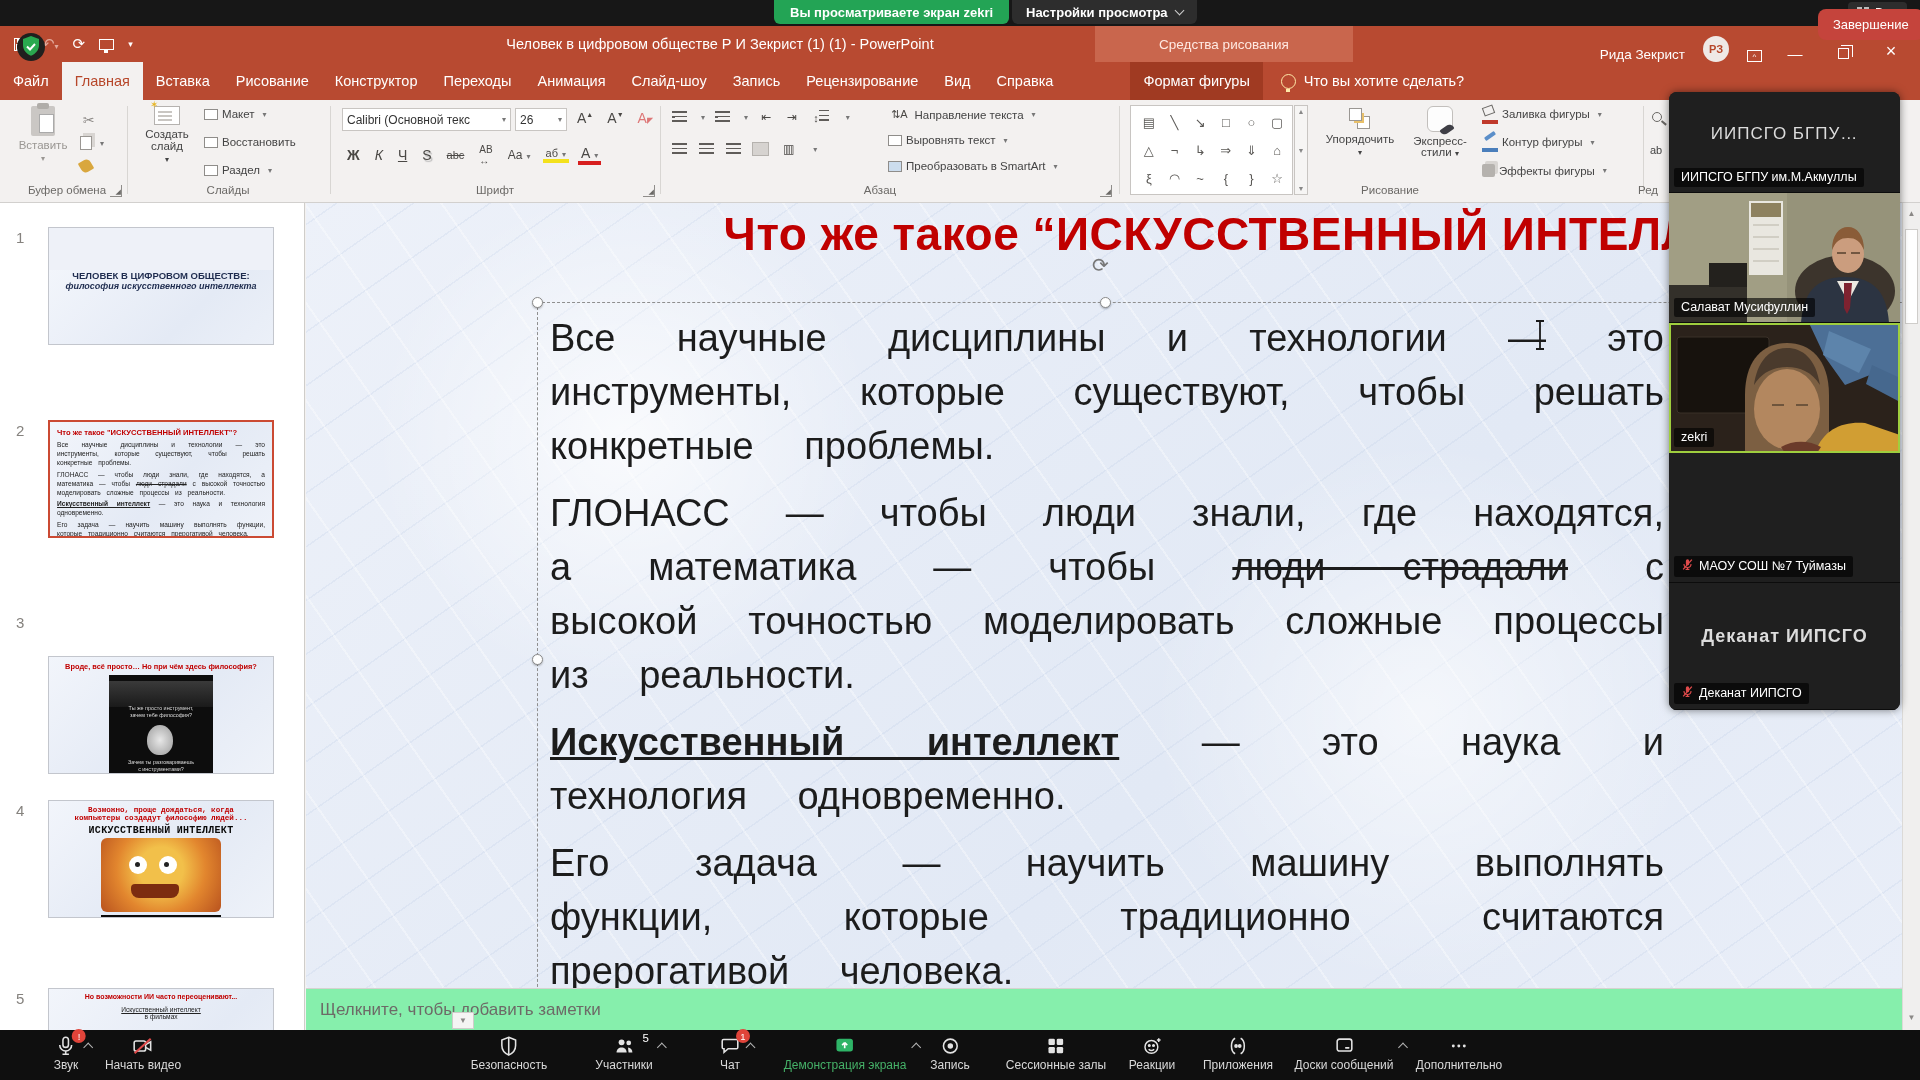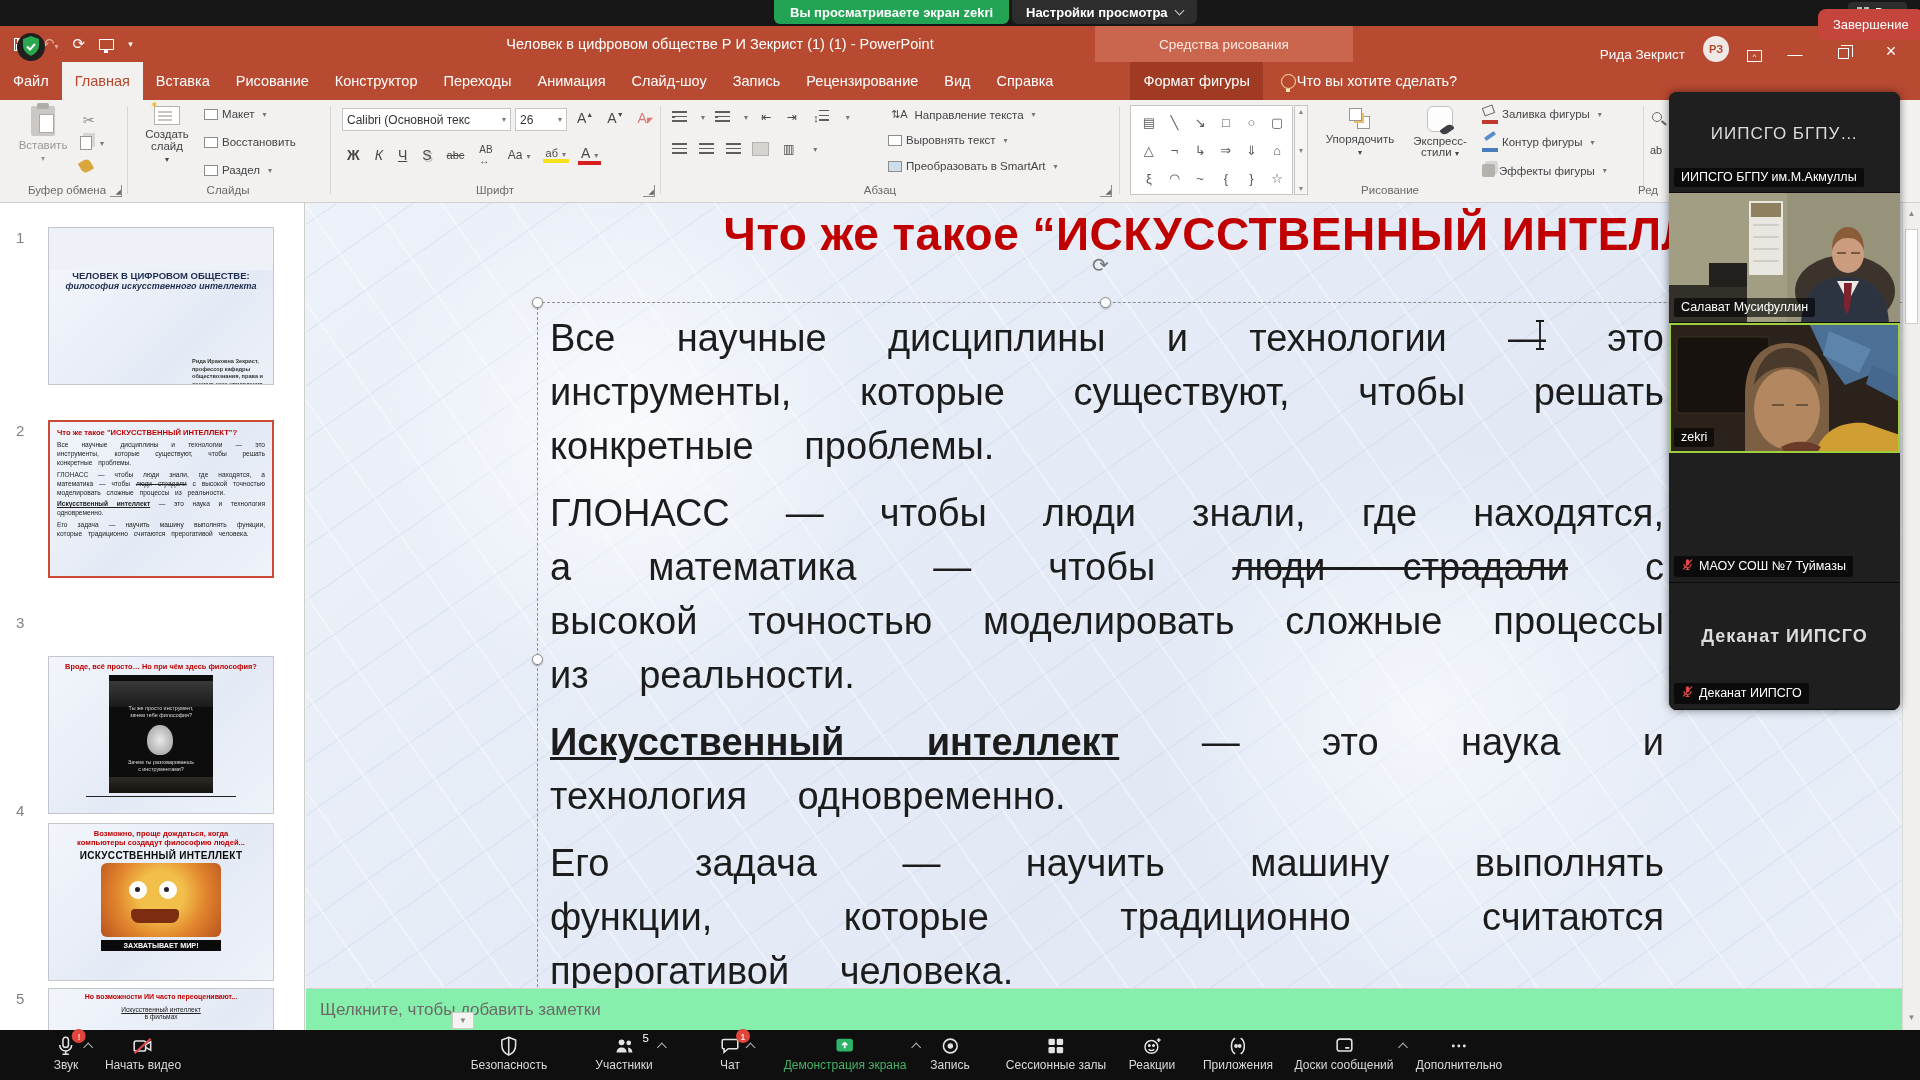--- a/index.html
+++ b/index.html
@@ -37,21 +37,21 @@
   .winbtn { font-size:15px; color:#fff; width:30px; text-align:center;}
   .restore-ic { width:11px; height:11px; border:1.3px solid #fff; position:relative; }
   .restore-ic:before{content:""; position:absolute; left:2px; top:-4px; width:11px; height:11px; border:1.3px solid #fff; border-left:none; border-bottom:none;}
   .ribbonopt-ic { width:15px; height:12px; border:1.3px solid #fff; display:flex; align-items:center; justify-content:center; font-size:8px;}
 
   
   .tabsrow { left:0; top:62px; width:1920px; height:38px; background:#b84a31; z-index:10; display:flex; align-items:stretch; color:#fff; font-size:14.5px;}
   .tab { display:flex; align-items:center; padding:0 13px; cursor:default;}
   .tab.active { background:#f3f1f0; color:#b7472a; }
   .tab.ctx { background:#a03a22; margin-left:64px; }
-  .tellme { display:flex; align-items:center; gap:1px; margin-left:18px;}
+  .tellme { display:flex; align-items:center; gap:8px; margin-left:18px;}
   .bulb { width:15px; height:15px; border:1.5px solid #ffe9a8; border-radius:50%; position:relative;}
   .bulb:after{content:""; position:absolute; left:4px; bottom:-4px; width:4px; height:3px; background:#ffe9a8;}
 
   
   .ribbon { left:0; top:100px; width:1920px; height:103px; background:#f3f1f0; border-bottom:1px solid #d2d0ce; z-index:10; color:#444; }
   .gdiv { position:absolute; top:6px; width:1px; height:88px; background:#d8d6d3; }
   .glabel { position:absolute; top:84px; font-size:11.5px; color:#6b6966; width:200px; text-align:center; }
   .launcher { position:absolute; top:85px; width:12px; height:12px; border:1px solid #8f8d8a; border-top:none; border-left:none; font-size:7px; color:#6b6966; display:flex; align-items:flex-end; justify-content:flex-end;}
   .bigbtn { position:absolute; display:flex; flex-direction:column; align-items:center; font-size:11.5px; text-align:center; gap:3px;}
   .smallrow { position:absolute; display:flex; align-items:center; gap:4px; font-size:11.5px; white-space:nowrap;}
@@ -83,21 +83,21 @@
   .pen-ic { width:16px; height:12px; position:relative;}
   .pen-ic i{position:absolute; left:2px; top:-2px; width:12px; height:4px; background:#5b8fc9; transform:rotate(-35deg); border-radius:1px;}
   .pen-ic:after{content:""; position:absolute; left:0; bottom:-4px; width:16px; height:4px; background:#4a7ebb;}
   .cube-ic { width:13px; height:13px; background:#b5b2ae; border-radius:2px; box-shadow:3px -3px 0 #d8d5d2;}
   .lens-ic { width:10px; height:10px; border:1.6px solid #6a6865; border-radius:50%; position:relative;}
   .lens-ic:after{content:""; position:absolute; left:8px; top:9px; width:6px; height:1.6px; background:#6a6865; transform:rotate(40deg);}
 
   
   .thumbs { left:0; top:203px; width:305px; height:827px; background:#fff; border-right:1px solid #cfcdca; z-index:5; overflow:hidden;}
   .thumb-num { position:absolute; left:16px; font-size:15px; color:#85827e; }
-  .thumb { position:absolute; left:48px; width:226px; height:158px; background:#eef1f8; border:1px solid #c3c6cd; overflow:hidden;}
+  .thumb { position:absolute; left:48px; width:226px; height:118px; background:#eef1f8; border:1px solid #c3c6cd; overflow:hidden;}
   .thumb.selected { border:2px solid #cb4a33; }
   .mini-paper { position:relative; width:100%; height:100%;
     background:linear-gradient(135deg,#f2f5fb,#e4eaf5 55%,#eef2f9);}
   .slide-area { left:306px; top:203px; width:1596px; height:785px; overflow:hidden; z-index:4;
     background:
       radial-gradient(circle at 20% 30%, rgba(255,255,255,.75), transparent 18%),
       radial-gradient(circle at 70% 65%, rgba(255,255,255,.6), transparent 22%),
       repeating-linear-gradient(55deg, rgba(255,255,255,.35) 0 2px, transparent 2px 56px),
       repeating-linear-gradient(-35deg, rgba(190,205,230,.25) 0 1.5px, transparent 1.5px 44px),
       linear-gradient(135deg,#edf1f9,#e2e9f5 60%,#e9eef8);}
@@ -396,21 +396,21 @@
           <div style="position:absolute; top:30px; left:0; right:0;"><span>Ты же просто инструмент,</span><br><span>зачем тебе философия?</span></div>
           <div style="position:absolute; top:50px; left:38px; width:26px; height:30px; background:radial-gradient(#e8e8e8,#9a9a9a); border-radius:50% 50% 45% 45%;"></div>
           <div style="position:absolute; top:84px; left:0; right:0;"><span>Зачем ты разговариваешь</span><br><span>с инструментами?</span></div>
           <div style="position:absolute; bottom:0; left:0; right:0; height:16px; background:linear-gradient(#2e2a26,#14110e);"></div>
         </div>
         <div style="margin:3px auto 0; width:150px; border-top:1px solid #222;"></div>
       </div>
     </div>
 
     <span class="thumb-num" style="top:599px;">4</span>
-    <div class="thumb" style="top:620px;">
+    <div class="thumb" style="top:597px;font-family:Liberation Mono, monospace;">
       <div class="mini-paper" style="text-align:center;">
         <div style="padding-top:5px; font-size:7.6px; font-weight:bold; color:#c00000;">Возможно, проще дождаться, когда</div>
         <div style="font-size:7.6px; font-weight:bold; color:#c00000;">компьютеры создадут философию людей...</div>
         <div style="margin-top:3px; font-size:10px; font-weight:bold; color:#0a0a0a; letter-spacing:.3px;">ИСКУССТВЕННЫЙ ИНТЕЛЛЕКТ</div>
         <div style="margin:2px auto 0; width:120px; height:74px; background:radial-gradient(circle at 50% 42%, #f2c04a 0 30%, #e2862e 60%, #b8521e); border-radius:6px; position:relative;">
           <div style="position:absolute; left:28px; top:18px; width:18px; height:18px; background:#fff; border-radius:50%;"></div>
           <div style="position:absolute; left:58px; top:18px; width:18px; height:18px; background:#fff; border-radius:50%;"></div>
           <div style="position:absolute; left:34px; top:24px; width:5px; height:5px; background:#222; border-radius:50%;"></div>
           <div style="position:absolute; left:63px; top:24px; width:5px; height:5px; background:#222; border-radius:50%;"></div>
           <div style="position:absolute; left:30px; top:46px; width:48px; height:14px; background:#7c2c10; border-radius:4px 4px 8px 8px;"></div>

